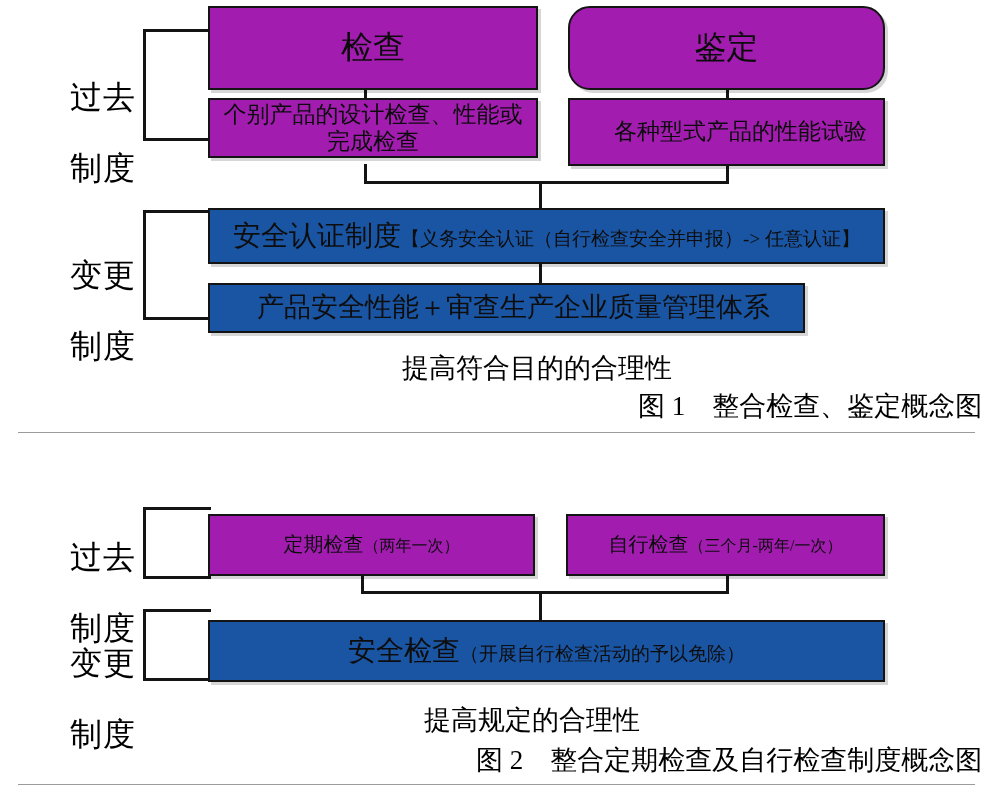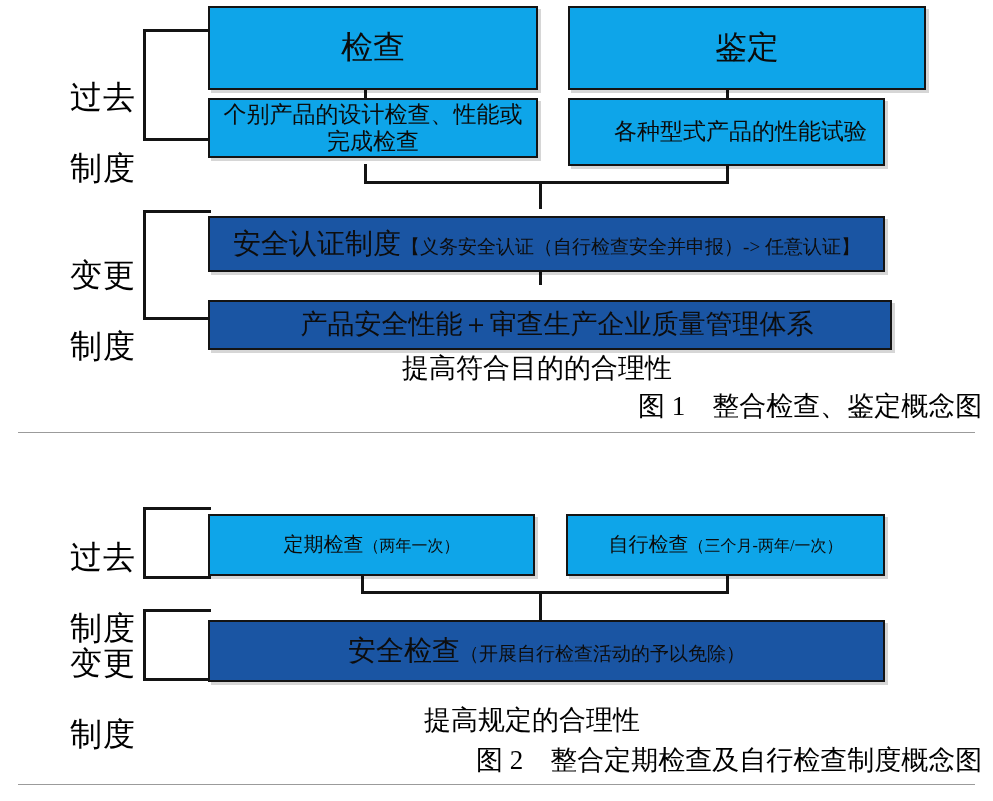--- a/index.html
+++ b/index.html
@@ -29,21 +29,21 @@
     box-sizing: border-box;
     border: 2px solid #141414;
     display: flex;
     align-items: center;
     justify-content: center;
     text-align: center;
     line-height: 1.18;
     box-shadow: 3px 3px 0 rgba(0,0,0,0.16);
   }
   .box.light {
-    background: #0ea5e9;
+    background: #a21caf;
     color: #0b0b0b;
   }
   .box.dark {
     background: #1a55a3;
     color: #0d0d0d;
   }
   .box .inner { padding: 0 8px; width: 100%; }
 
   
   .bracket {
@@ -122,41 +122,41 @@
     <div class="hline" style="left:364px;top:181px;width:365px;"></div>
     <div class="vline" style="left:726px;top:164px;height:20px;"></div>
     <div class="vline" style="left:539px;top:181px;height:28px;"></div>
 
     <div class="vline" style="left:539px;top:263px;height:22px;"></div>
 
     <div class="box light" style="left:208px;top:6px;width:330px;height:84px;">
       <div class="inner fs-xxl">检查</div>
     </div>
 
-    <div class="box light" style="left:568px;top:6px;width:358px;height:84px;">
+    <div class="box light" style="left:568px;top:6px;width:317px;height:84px;border-radius:22px;">
       <div class="inner fs-xxl">鉴定</div>
     </div>
 
     <div class="box light" style="left:208px;top:98px;width:330px;height:60px;">
       <div class="inner fs-lg">个别产品的设计检查、性能或完成检查</div>
     </div>
 
     <div class="box light" style="left:568px;top:98px;width:317px;height:68px;padding-left:28px;">
       <div class="inner fs-lg">各种型式产品的性能试验</div>
     </div>
 
-    <div class="box dark" style="left:208px;top:208px;width:677px;height:56px;margin-top:8px;">
+    <div class="box dark" style="left:208px;top:208px;width:677px;height:56px;">
       <div class="inner">
         <span class="mixed">
           <span class="big2">安全认证制度</span><span class="small2">【义务安全认证（自行检查安全并申报）-&gt; 任意认证】</span>
         </span>
       </div>
     </div>
 
-    <div class="box dark" style="left:208px;top:300px;width:684px;height:50px;padding-left:14px;">
+    <div class="box dark" style="left:208px;top:283px;width:597px;height:50px;padding-left:14px;">
       <div class="inner fs-xl">产品安全性能＋审查生产企业质量管理体系</div>
     </div>
 
     <div class="caption fs-xl" style="left:402px;top:350px;">提高符合目的的合理性</div>
 
     <div class="caption fs-xl" style="left:638px;top:388px;">图 1　整合检查、鉴定概念图</div>
   </div>
 
   <div class="divider" style="top:432px;"></div>
 

